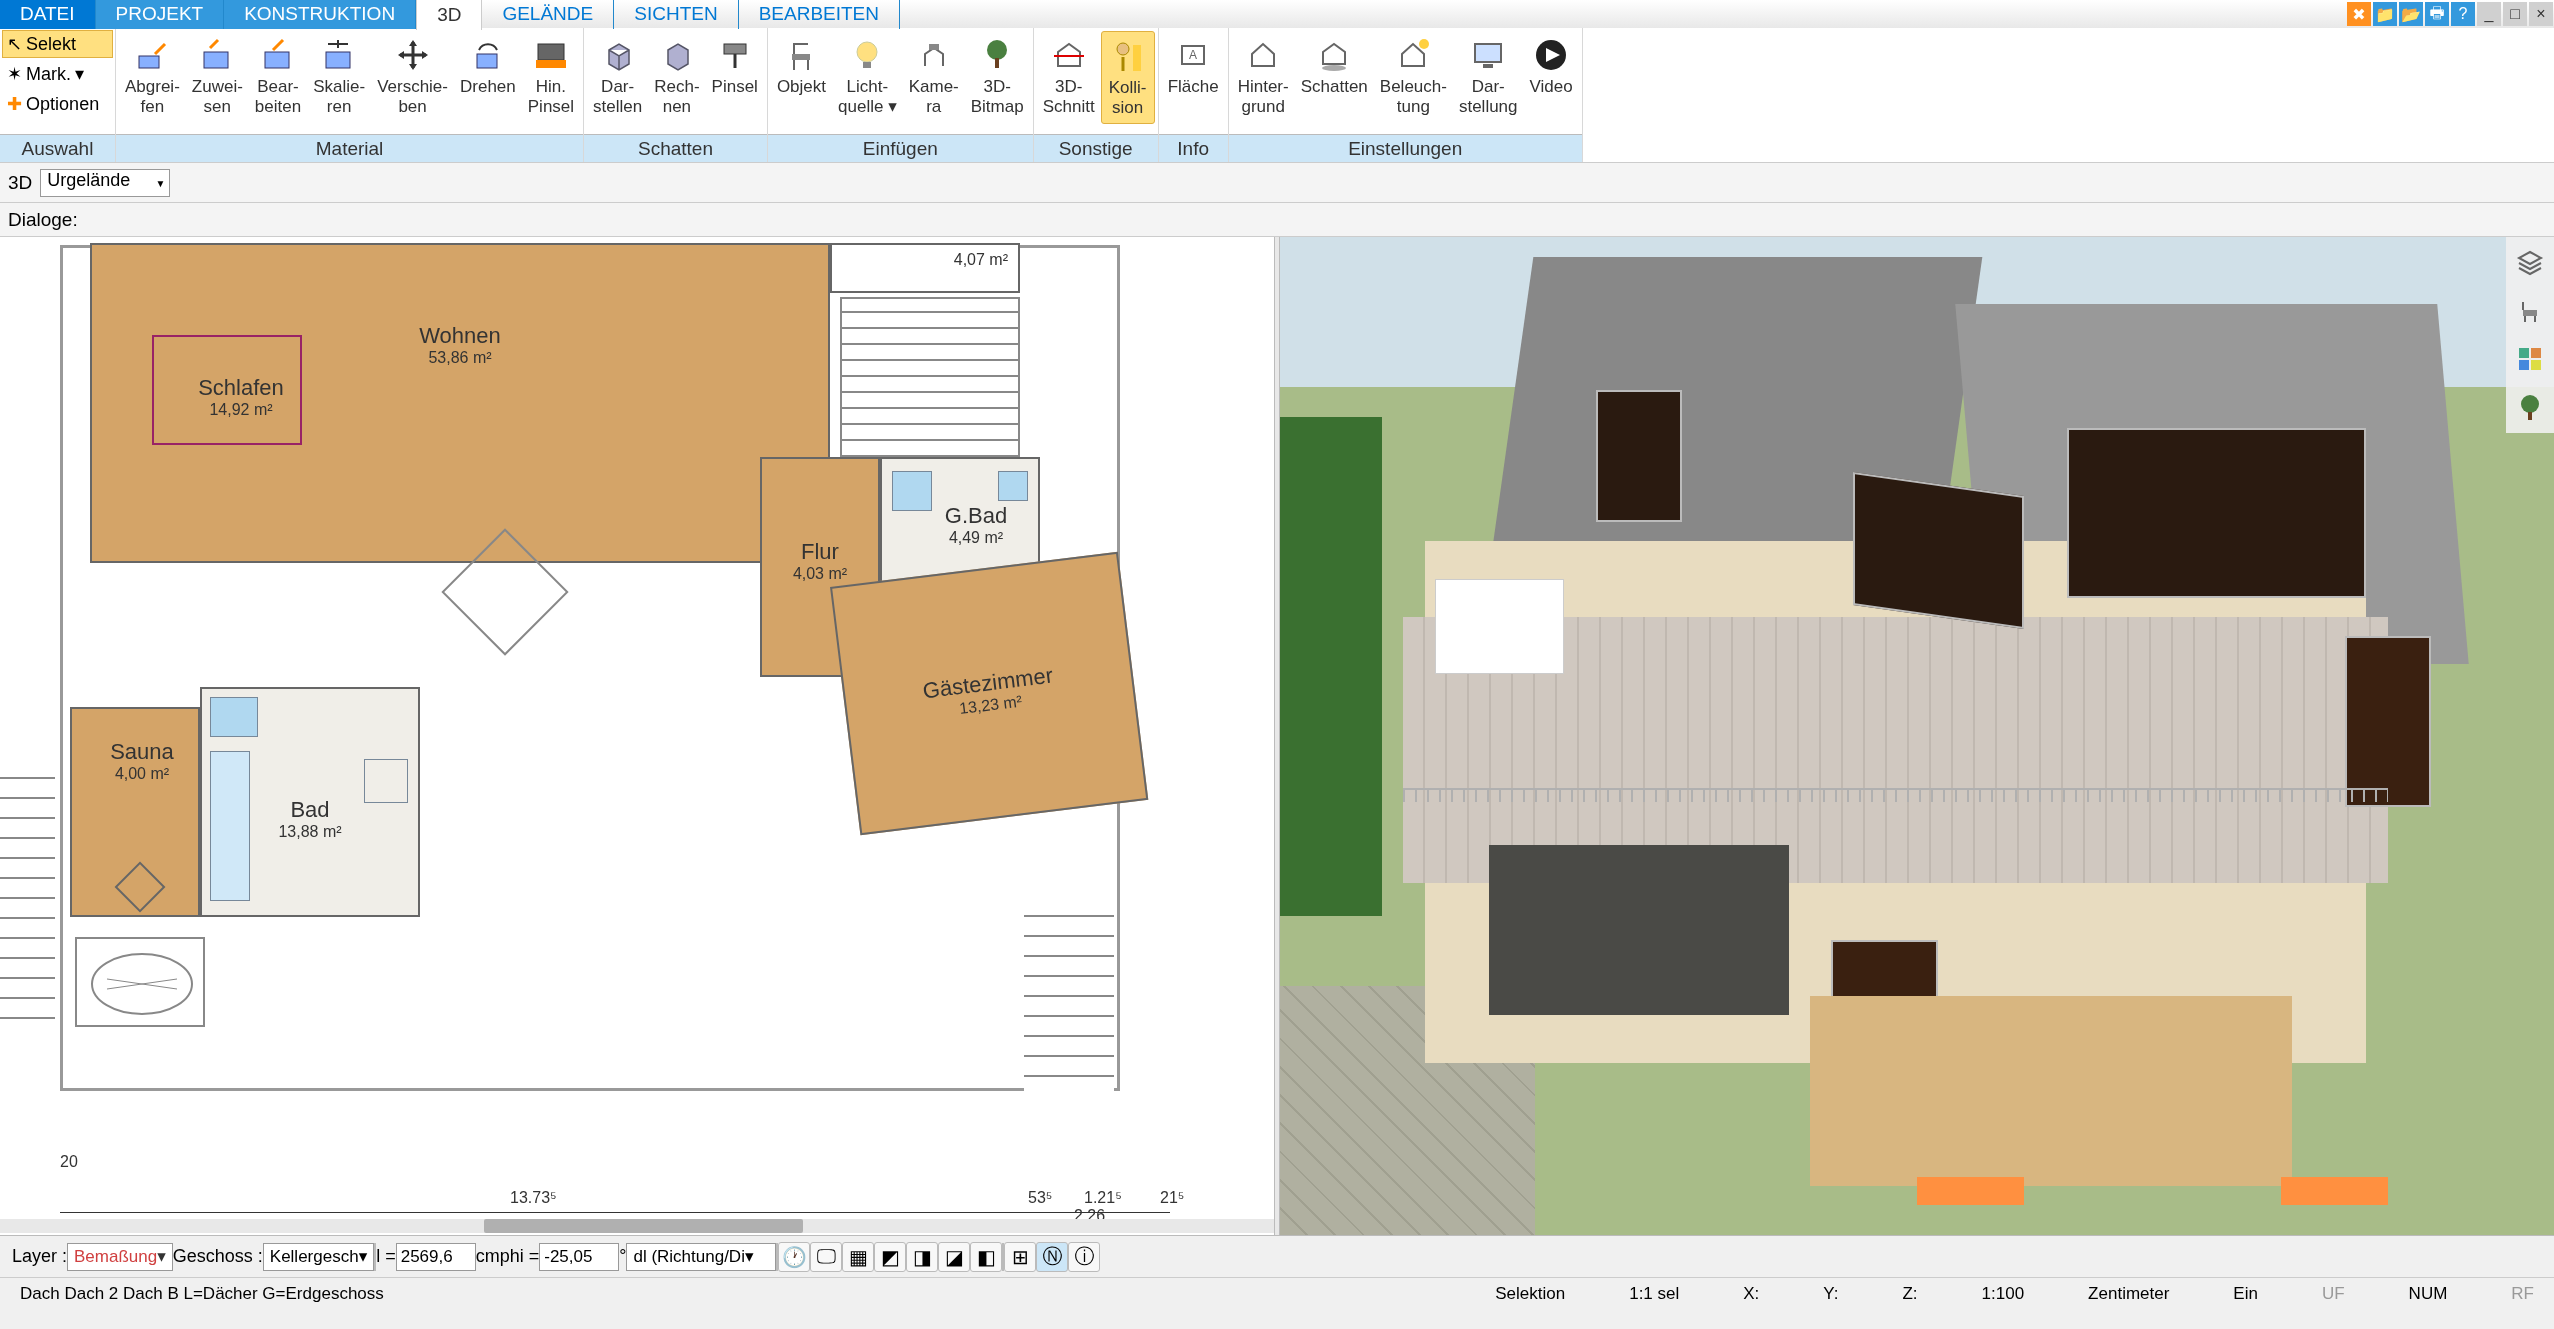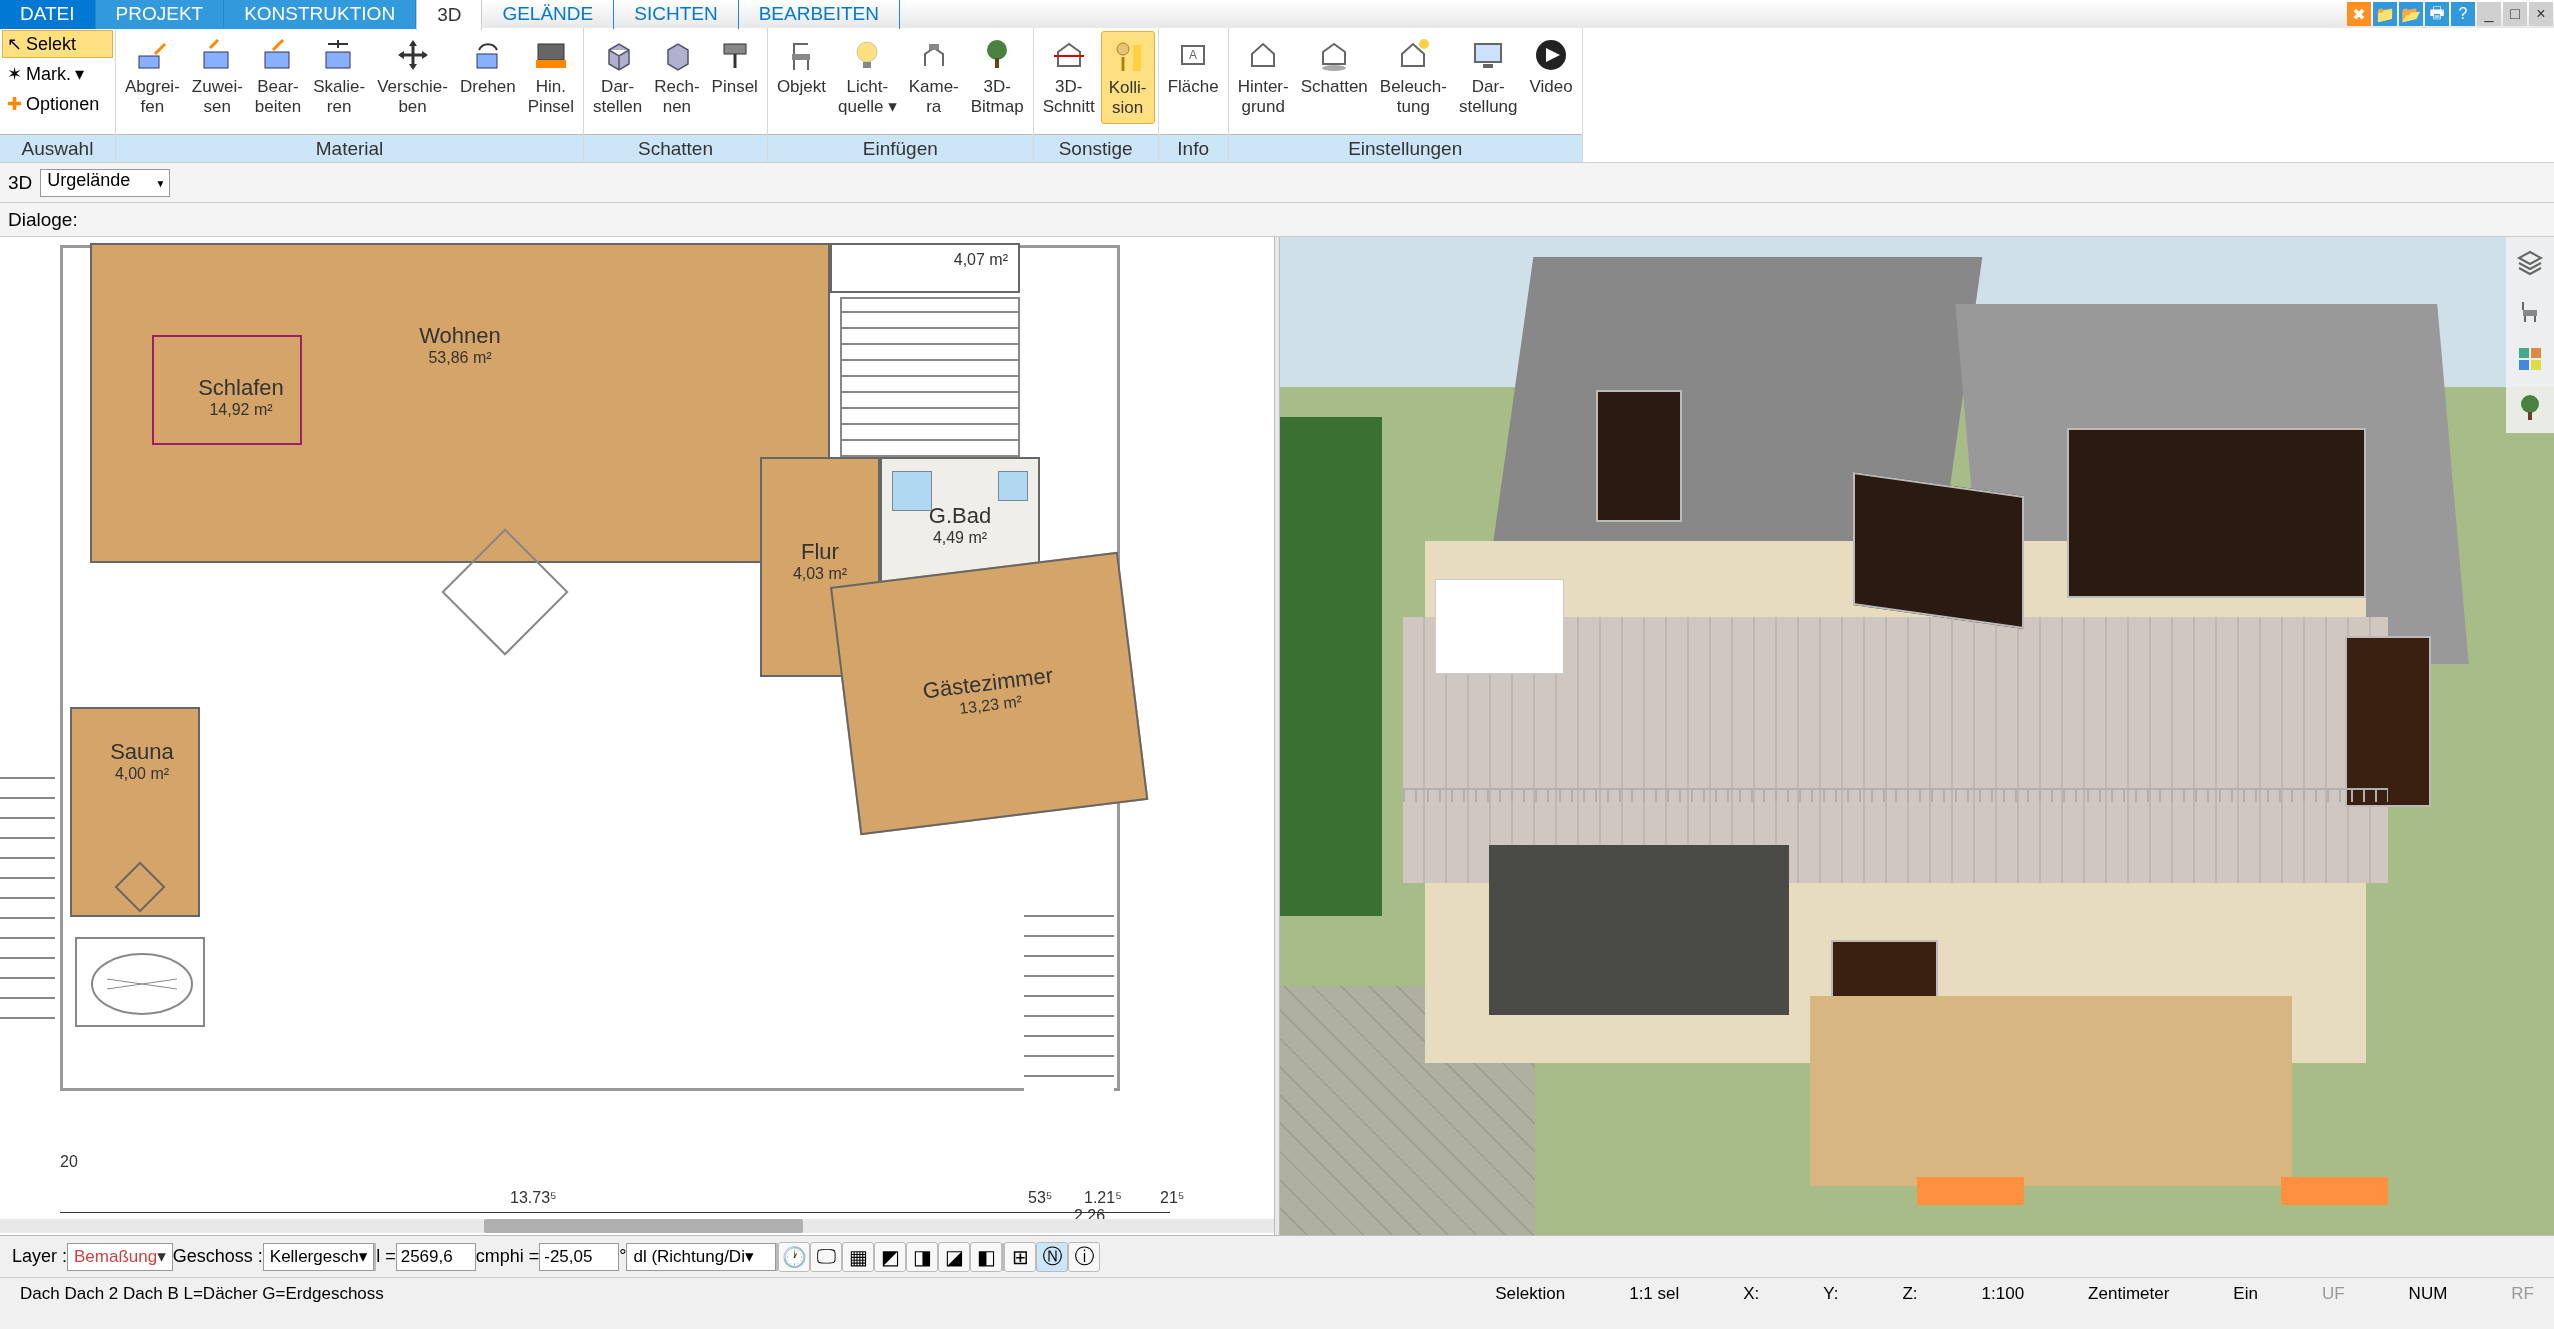--- a/index.html
+++ b/index.html
@@ -410,21 +410,21 @@
     </div>
 
     <div class="room wood" style="left:760px; top:220px; width:120px; height:220px;">
       <div class="room-label" style="top:80px;">
         <div class="room-name">Flur</div>
         <div class="room-area">4,03 m²</div>
       </div>
     </div>
 
     <div class="room tile" style="left:880px; top:220px; width:160px; height:130px;">
-      <div class="room-label" style="top:44px;">
+      <div class="room-label" style="top:44px;margin-left:16px;">
         <div class="room-name">G.Bad</div>
         <div class="room-area">4,49 m²</div>
       </div>
       <div style="position:absolute; left:10px; top:12px; width:40px; height:40px; background:#b0d8f0; border:1px solid #789;"></div>
       <div style="position:absolute; right:10px; top:12px; width:30px; height:30px; background:#b0d8f0; border:1px solid #789;"></div>
     </div>
 
     <div class="room wood" style="left:830px; top:350px; width:290px; height:250px; transform: rotate(-7deg); transform-origin: top left;">
       <div class="room-label" style="top:100px;">
         <div class="room-name">Gästezimmer</div>
@@ -433,20 +433,29 @@
     </div>
 
     <div class="room wood" style="left:70px; top:470px; width:130px; height:210px;">
       <div class="room-label" style="top:30px;margin-left:7px;">
         <div class="room-name">Sauna</div>
         <div class="room-area">4,00 m²</div>
       </div>
       <div style="position:absolute; left:50px; bottom:10px; width:36px; height:36px; border:2px solid #666; transform:rotate(45deg);"></div>
     </div>
 
+    <div class="room tile" style="left:200px; top:450px; width:220px; height:230px;">
+      <div class="room-label" style="top:108px;">
+        <div class="room-name">Bad</div>
+        <div class="room-area">13,88 m²</div>
+      </div>
+      <div style="position:absolute; left:8px; top:8px; width:48px; height:40px; background:#b0d8f0; border:1px solid #789;"></div>
+      <div style="position:absolute; left:8px; top:62px; width:40px; height:150px; background:#d0e8f8; border:1px solid #789;"></div>
+      <div style="position:absolute; right:10px; top:70px; width:44px; height:44px; border:1px solid #789;"></div>
+    </div>
 
     <div style="position:absolute; left:460px; top:310px; width:90px; height:90px; border:2px solid #888; transform: rotate(45deg);"></div>
 
     <div class="room terrace" style="left:70px; top:478px; width:950px; height:375px; z-index:-1; border:3px solid #777;">
       <div class="room-label" style="top:210px;">
         <div class="room-name">Terrasse</div>
         <div class="room-area">51,65 m²</div>
       </div>
     </div>
 

